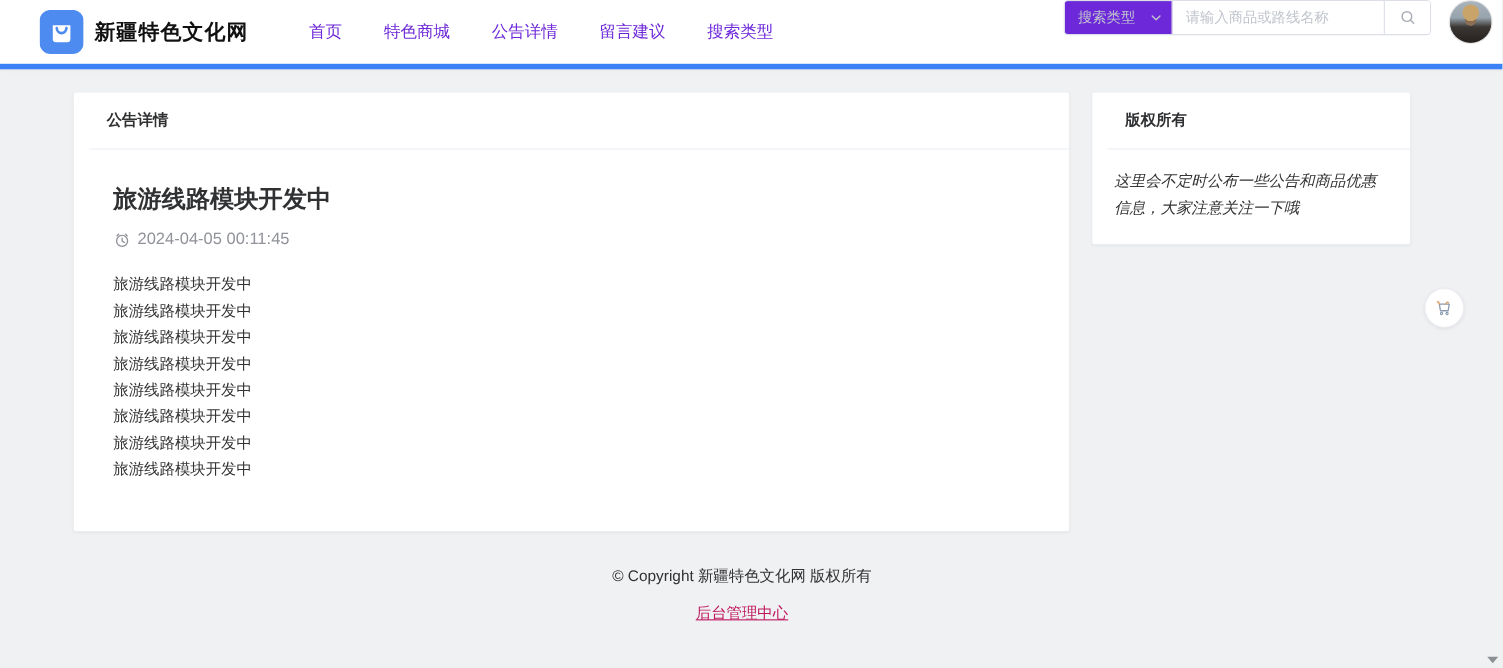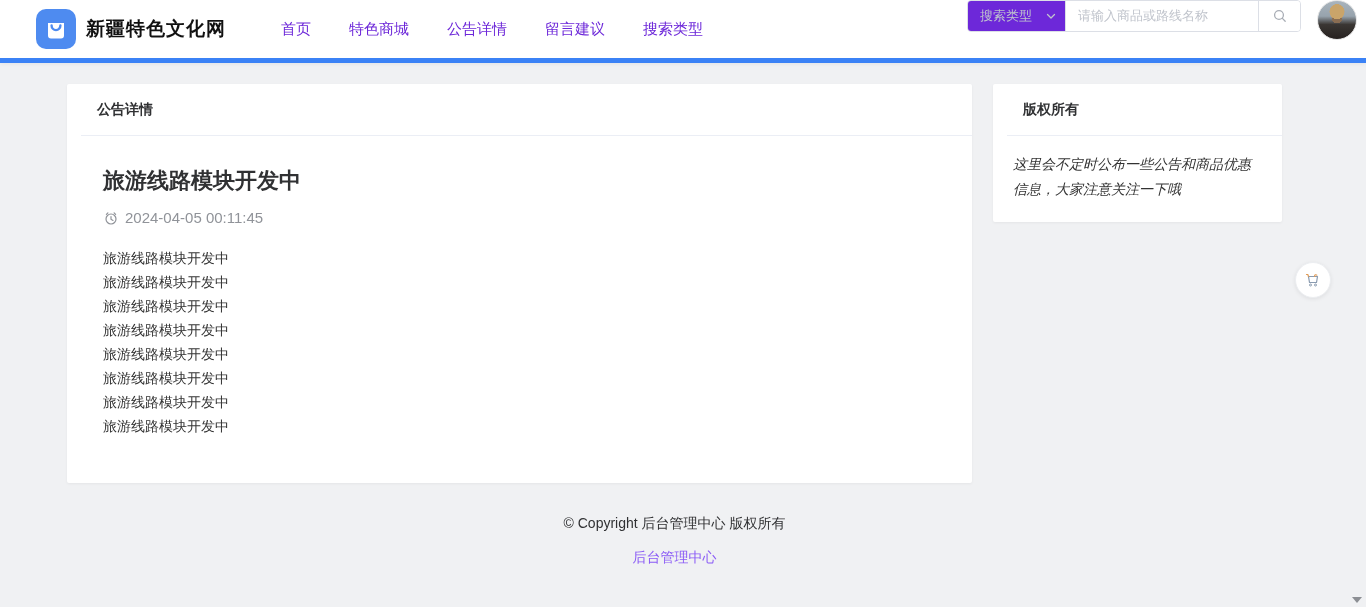--- a/index.html
+++ b/index.html
@@ -139,22 +139,23 @@
     font-style: italic;
   }
 
   
   .footer { text-align: center; margin: 32px 84px 0 67px; }
   .footer-copyright { font-size: 14px; color: #303133; }
   .footer-admin {
     display: inline-block;
     margin-top: 16px;
     font-size: 14px;
-    color: #8b5cf6;
-    cursor: pointer;
+    color: #be185d;
+    cursor: pointer;
+    text-decoration: underline;
   }
 
   
   .cart-fab {
     position: absolute;
     top: 262px;
     right: 35px;
     width: 36px;
     height: 36px;
     border-radius: 50%;
@@ -259,21 +260,21 @@
   <div class="card zone-card">
     <div class="card-header">
       <span>版权所有</span>
     </div>
     <div class="zone-body">这里会不定时公布一些公告和商品优惠信息，大家注意关注一下哦</div>
   </div>
 
 </div>
 
 <div class="footer">
-  <div class="footer-copyright">© Copyright 后台管理中心 版权所有</div>
+  <div class="footer-copyright">© Copyright 新疆特色文化网 版权所有</div>
   <div><span class="footer-admin">后台管理中心</span></div>
 </div>
 
 <div class="cart-fab">
   <svg width="18" height="18" viewBox="0 0 18 18">
     <path d="M4.5 5.5 h9 l-1 6 h-7 z" fill="none" stroke="#8a9bb0" stroke-width="1.2" stroke-linejoin="round"></path>
     <path d="M4.5 5.5 L3.8 3.5 H2.5" fill="none" stroke="#e09a54" stroke-width="1.2" stroke-linecap="round" stroke-linejoin="round"></path>
     <path d="M10.5 5.5 C10.5 3.8 12 3.2 12.8 4.2" fill="none" stroke="#e09a54" stroke-width="1.1" stroke-linecap="round"></path>
     <circle cx="6.5" cy="14" r="1" fill="none" stroke="#8a9bb0" stroke-width="1"></circle>
     <circle cx="11.5" cy="14" r="1" fill="none" stroke="#8a9bb0" stroke-width="1"></circle>

